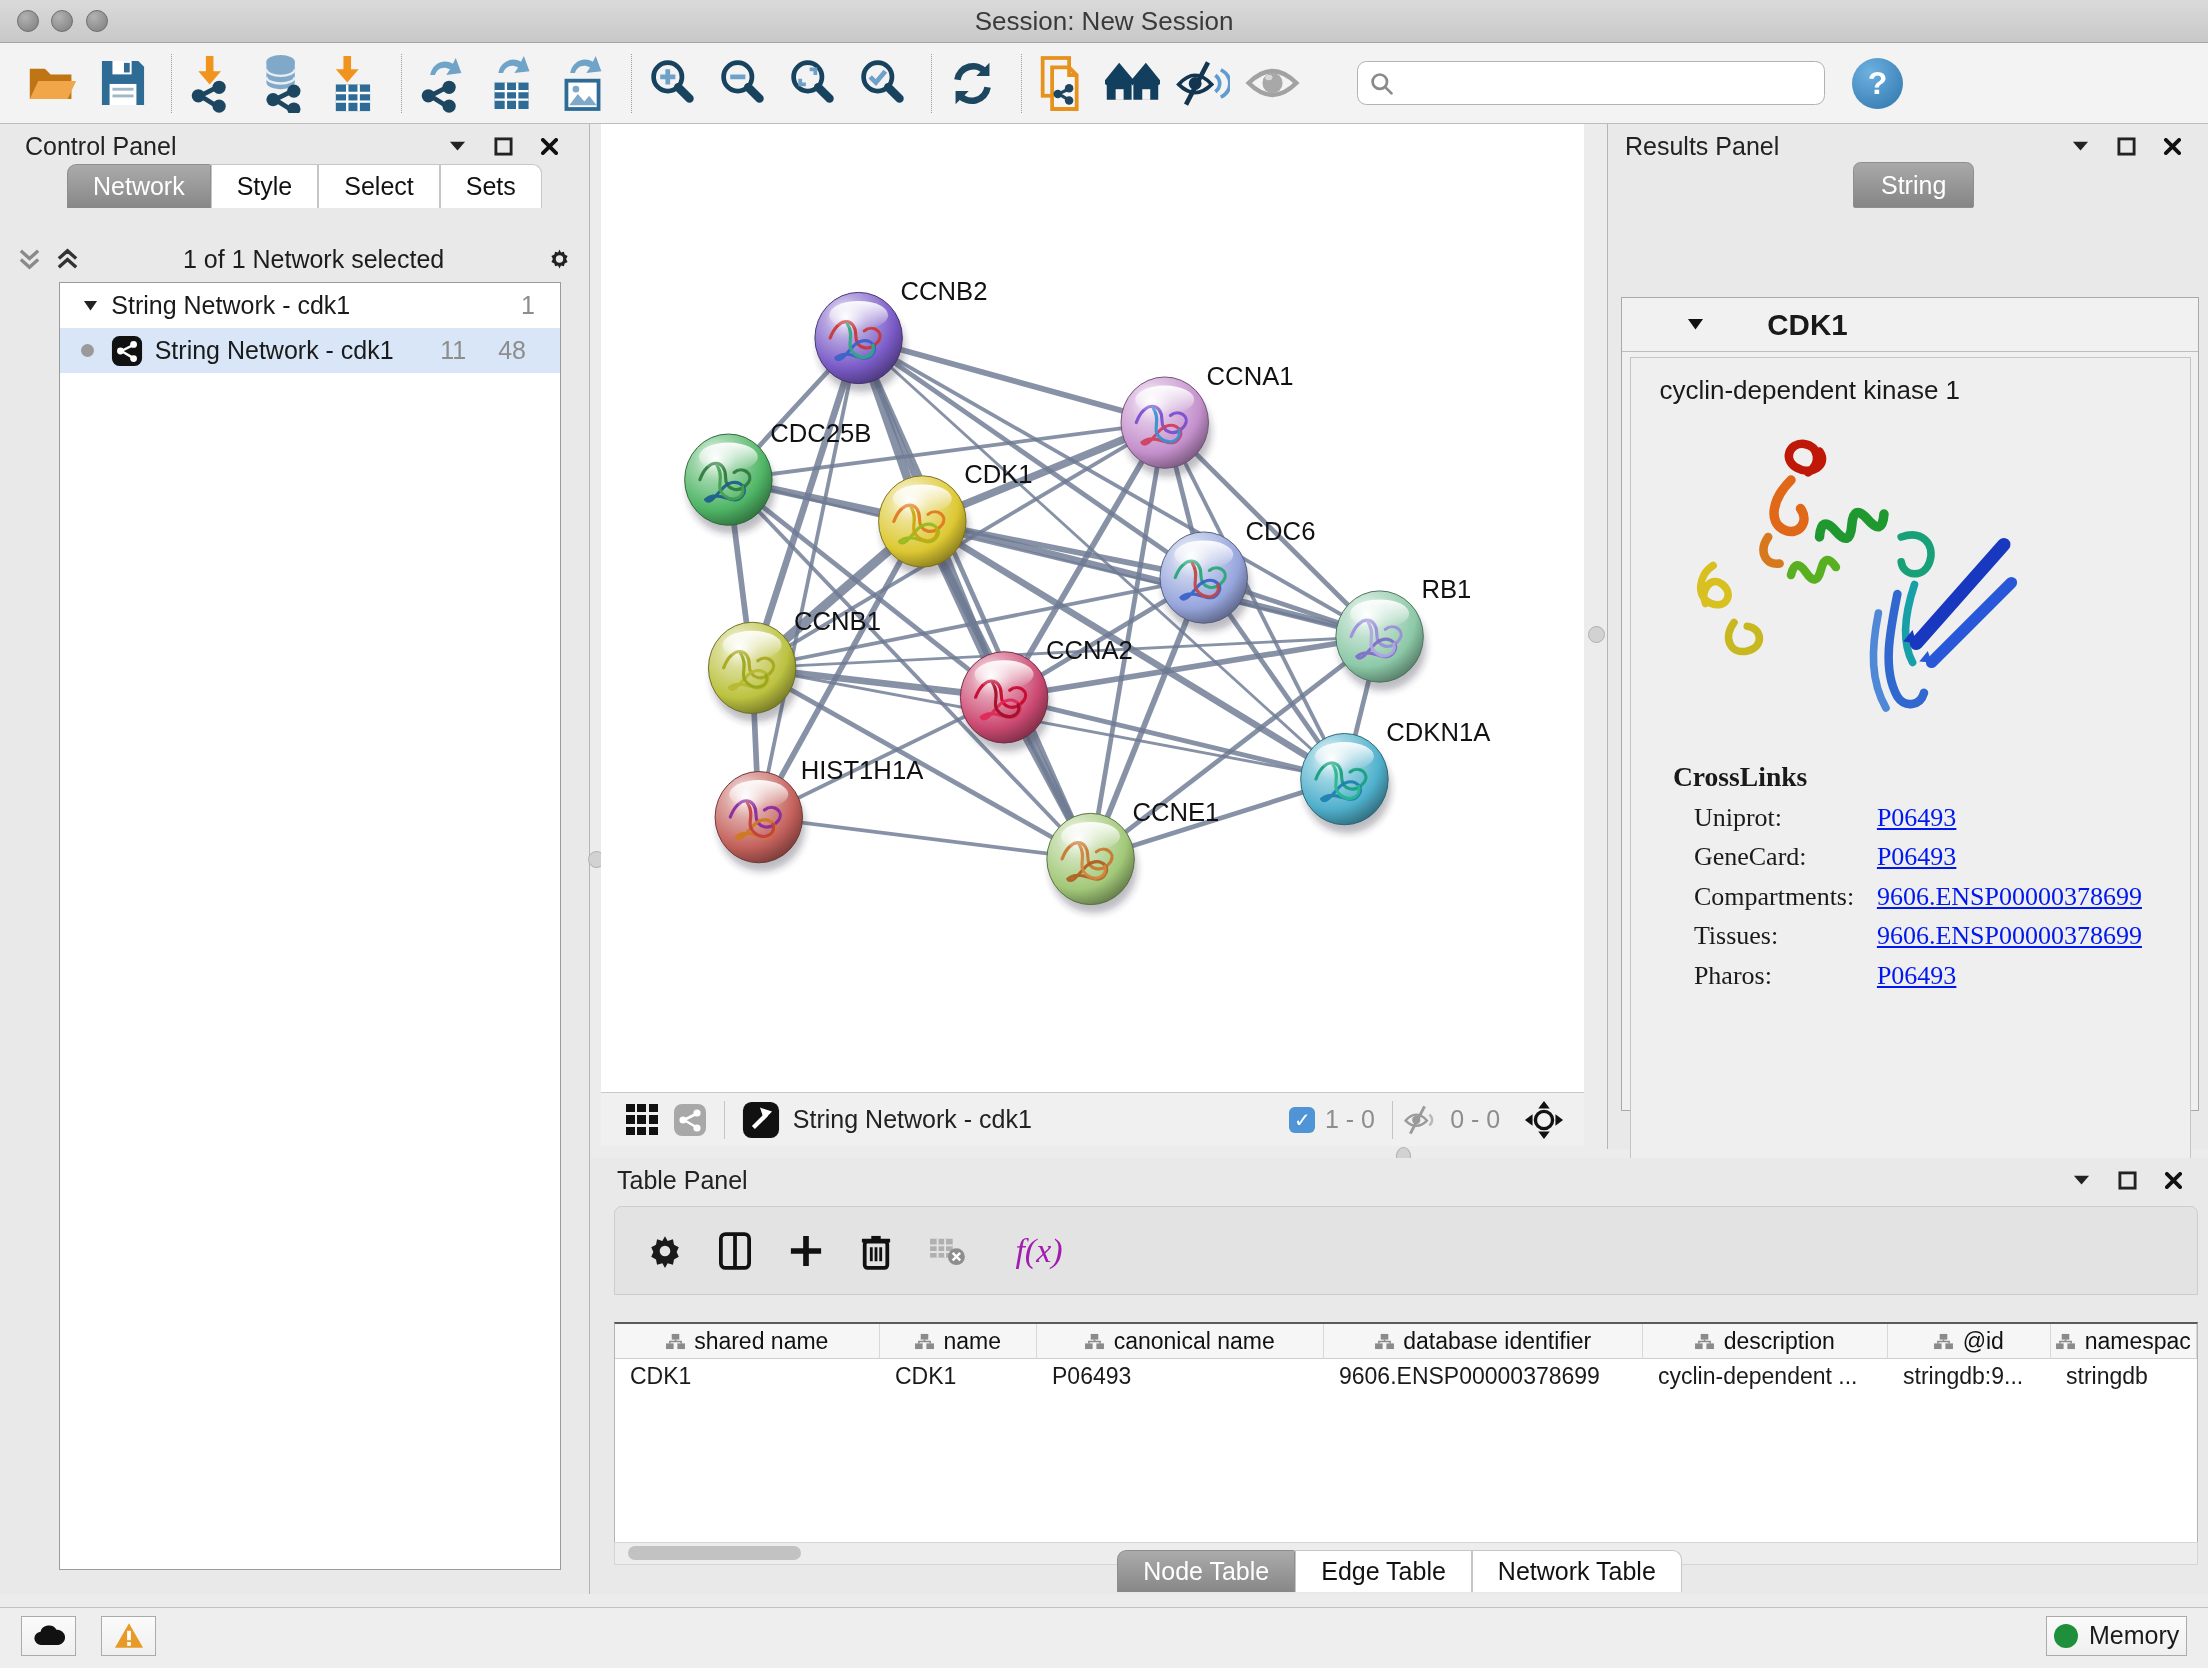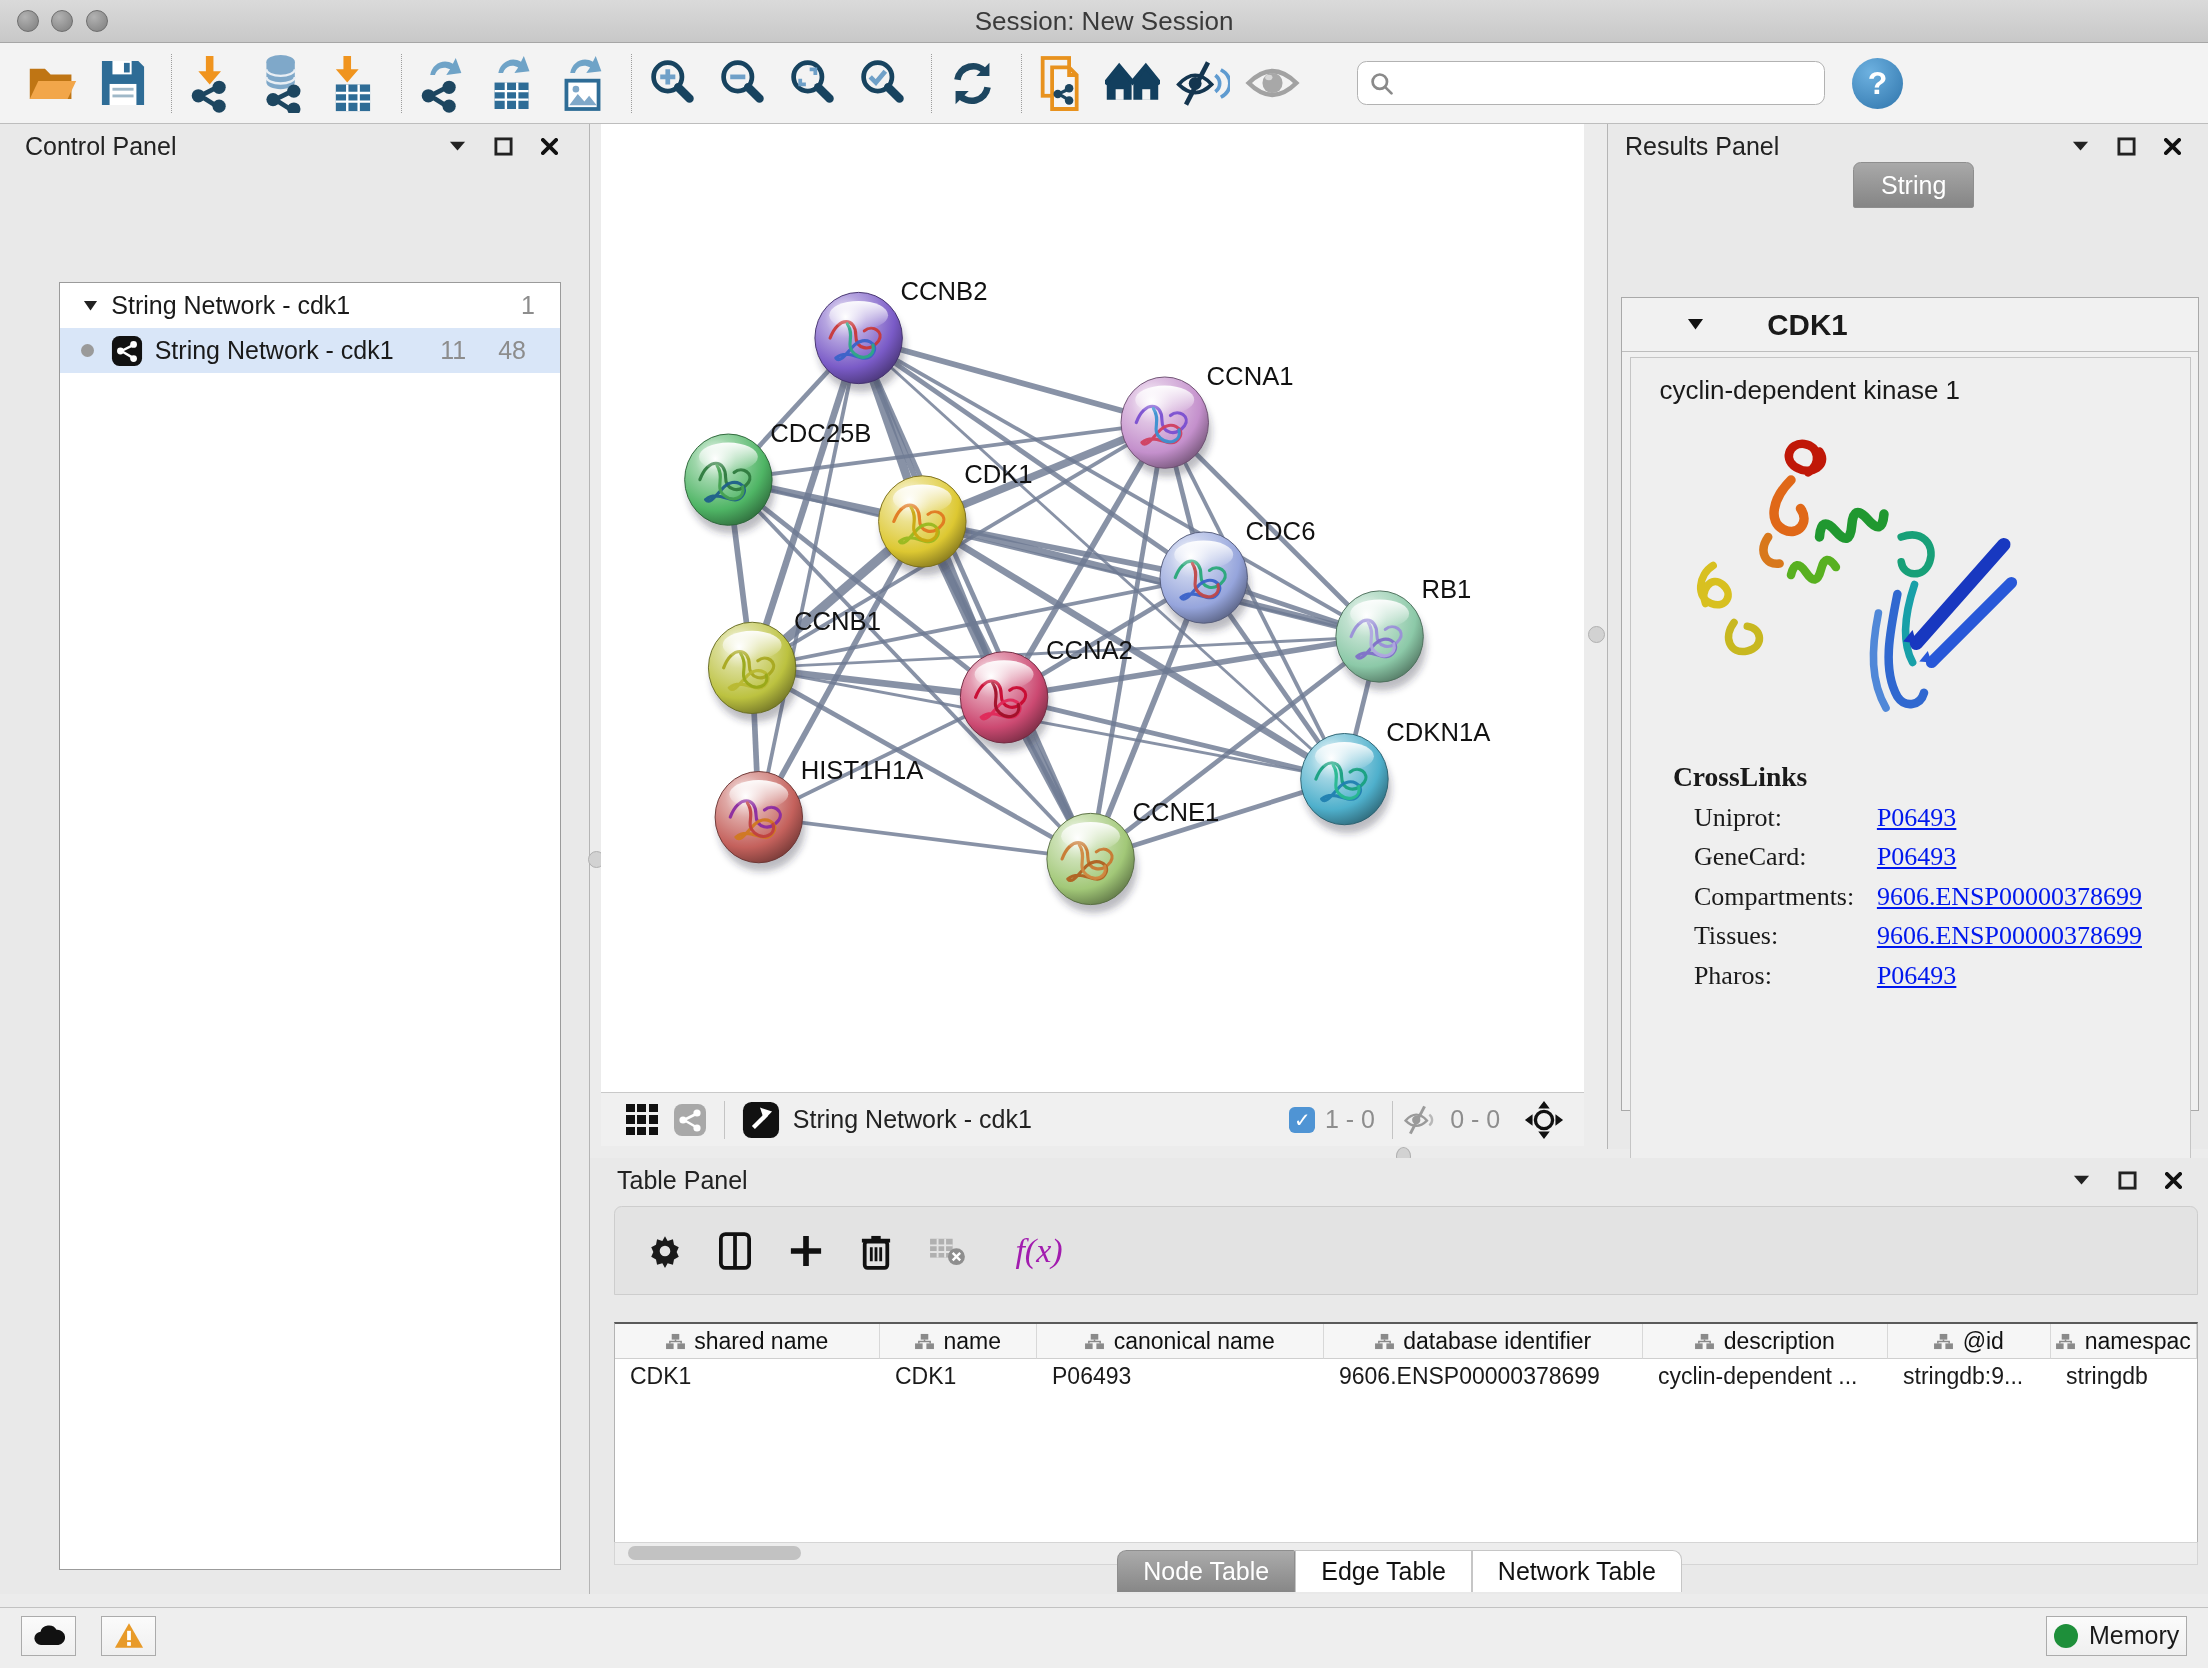--- a/index.html
+++ b/index.html
@@ -290,20 +290,53 @@
           <svg width="19" height="19" viewBox="0 0 20 20">
             <rect x="2" y="2" width="16" height="16" fill="none" stroke="#222" stroke-width="3"></rect>
           </svg>
         </span>
       <span class="wi">
           <svg width="17" height="17" viewBox="0 0 18 18">
             <path d="M2,2 L16,16 M16,2 L2,16" stroke="#111" stroke-width="4" stroke-linecap="round"></path>
           </svg>
         </span>
     </div>
+    <div class="tabs-row" style="left:67px;top:40px">
+      <div class="tab active first">
+          <span>Network</span>
+        </div>
+      <div class="tab">
+          <span>Style</span>
+        </div>
+      <div class="tab">
+          <span>Select</span>
+        </div>
+      <div class="tab last">
+          <span>Sets</span>
+        </div>
+    </div>
+    <div class="selector-row">
+      <span class="wi" style="margin-right:13.3px">
+        <svg width="25" height="25" viewBox="0 0 26 26">
+            <path d="M4,4 l9,8 9,-8 M4,13 l9,8 9,-8" stroke="#8a8a8a" stroke-width="3.5" fill="none"></path>
+          </svg>
+        </span>
+      <span class="wi">
+        <svg width="25" height="25" viewBox="0 0 26 26">
+            <path d="M4,12 l9,-8 9,8 M4,21 l9,-8 9,8" stroke="#333" stroke-width="3.5" fill="none"></path>
+          </svg>
+        </span>
+      <span class="sel-text">1 of 1 Network selected</span>
+      <span class="wi">
+        <svg width="32" height="32" viewBox="0 0 34 34">
+            <path d="M17,4 l2,4 4,-1 1,4 4,2 -2,4 2,4 -4,2 -1,4 -4,-1 -2,4 -2,-4 -4,1 -1,-4 -4,-2 2,-4 -2,-4 4,-2 1,-4 4,1 z" fill="#222"></path>
+            <circle cx="17" cy="17" r="5" fill="#e9e9e9"></circle>
+          </svg>
+        </span>
+    </div>
     <div class="net-list">
       <div class="net-row">
         <svg width="15" height="11.4" viewBox="0 0 16 12" style="margin:0 13.3px 0 23px">
             <path d="M1,1 h14 l-7,10 z" fill="#222"></path>
           </svg>
         <span style="flex:1">String Network - cdk1</span>
         <span class="cnt" style="margin-right:25px">1</span>
       </div>
       <div class="net-row sel">
         <span style="width:13.3px;height:13.3px;border-radius:50%;background:#9a9a9a;margin:0 17px 0 21px"></span>

